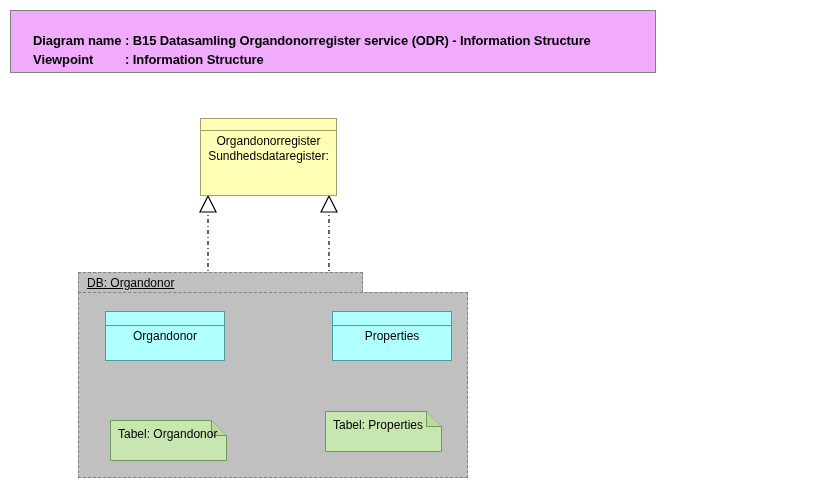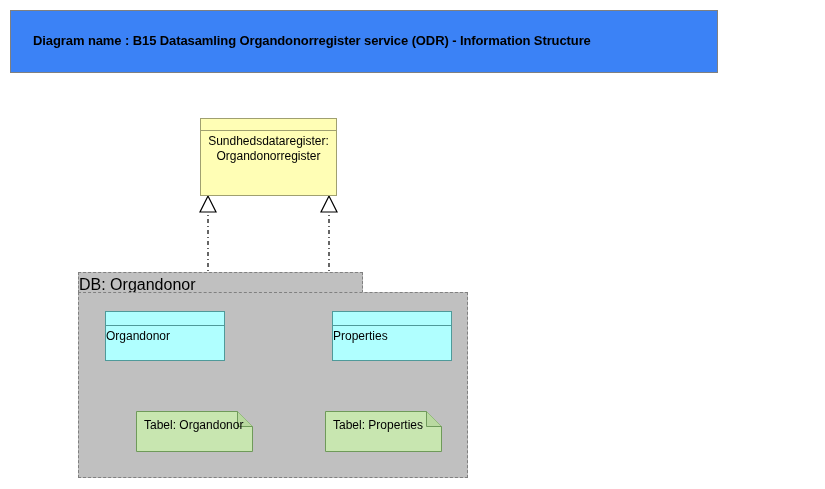--- a/index.html
+++ b/index.html
@@ -13,23 +13,23 @@
     position: relative;
     font-family: "Liberation Sans", sans-serif;
     overflow: hidden;
   }
 
   
   #header-box {
     position: absolute;
     left: 10px;
     top: 10px;
-    width: 708px;
+    width: 646px;
     height: 63px;
-    background: #3b82f6;
+    background: #f0abfc;
     border: 1px solid #808080;
     box-sizing: border-box;
   }
   .hdr-line {
     position: absolute;
     left: 8px;
     font-size: 13px;
     font-weight: bold;
     color: #000000;
     white-space: pre;
@@ -77,25 +77,26 @@
     top: 272px;
     width: 285px;
     height: 21px;
     background: #c0c0c0;
     border: 1px dashed #808080;
     border-bottom: none;
     box-sizing: border-box;
   }
   #package-tab-label {
     position: absolute;
-    left: 0;
+    left: 8px;
     top: 3px;
-    font-size: 16px;
+    font-size: 12px;
     color: #000000;
     white-space: nowrap;
+    text-decoration: underline;
   }
   #package-body {
     position: absolute;
     left: 78px;
     top: 292px;
     width: 390px;
     height: 186px;
     background: #c0c0c0;
     border: 1px dashed #808080;
     box-sizing: border-box;
@@ -107,56 +108,60 @@
     border: 1px solid #4f9a9a;
   }
   .entity .strip {
     position: absolute;
     left: 0; right: 0; top: 13px;
     border-top: 1px solid #4f9a9a;
   }
   .entity .node-label {
     position: absolute;
     left: 0; right: 0; top: 17px;
+    text-align: center;
     font-size: 12px;
   }
   #entity-organdonor { left: 105px; top: 311px; width: 120px; height: 50px; }
   #entity-properties { left: 332px; top: 311px; width: 120px; height: 50px; }
 
   
   .artifact {
     overflow: visible;
   }
   .artifact svg { display: block; }
   .artifact .node-label {
     position: absolute;
     left: 8px;
     top: 7px;
     font-size: 12px;
     white-space: nowrap;
   }
-  #artifact-organdonor { left: 110px; top: 411px; width: 117px; height: 26px; margin-left: 26px; }
+  #artifact-organdonor { left: 110px; top: 420px; width: 117px; height: 26px; }
   #artifact-properties { left: 325px; top: 411px; width: 117px; height: 25px; }
 
   
   #connectors {
     position: absolute;
     left: 0; top: 0;
     width: 825px;
     height: 489px;
     pointer-events: none;
   }
 </style>
 </head>
 <body>
 
 <div id="header-box">
   <div class="hdr-line" id="hdr-line-1">
     <span class="hdr-label">Diagram name :</span><span> </span><span>B15 Datasamling Organdonorregister service (ODR) - Information Structure</span>
   </div>
+  <div class="hdr-line" id="hdr-line-2">
+    <span class="hdr-label-pad">Viewpoint</span><span>: </span><span>Information Structure</span>
+  </div>
 </div>
 
 <svg id="connectors" viewBox="0 0 825 489" xmlns="http://www.w3.org/2000/svg">
     data object  (left) --&gt;
   <g>
     <line x1="208" y1="311" x2="208" y2="212" stroke="#000000" stroke-width="1.2" stroke-dasharray="4,3,1,3" stroke-linecap="butt"></line>
     <polygon points="208,196 200,212 216,212" fill="#ffffff" stroke="#000000" stroke-width="1.2"></polygon>
   </g>
     data object  (right) --&gt;
   <g>
@@ -176,22 +181,22 @@
 </svg>
 
 <div id="package-tab">
   <span id="package-tab-label">DB: Organdonor</span>
 </div>
 <div id="package-body"></div>
 
 <div class="node" id="data-object">
   <div class="strip"></div>
   <div class="node-label">
+    <div>Organdonorregister</div>
     <div>Sundhedsdataregister:</div>
-    <div>Organdonorregister</div>
   </div>
 </div>
 
 <div class="node entity" id="entity-organdonor">
   <div class="strip"></div>
   <div class="node-label">Organdonor</div>
 </div>
 
 <div class="node entity" id="entity-properties">
   <div class="strip"></div>

